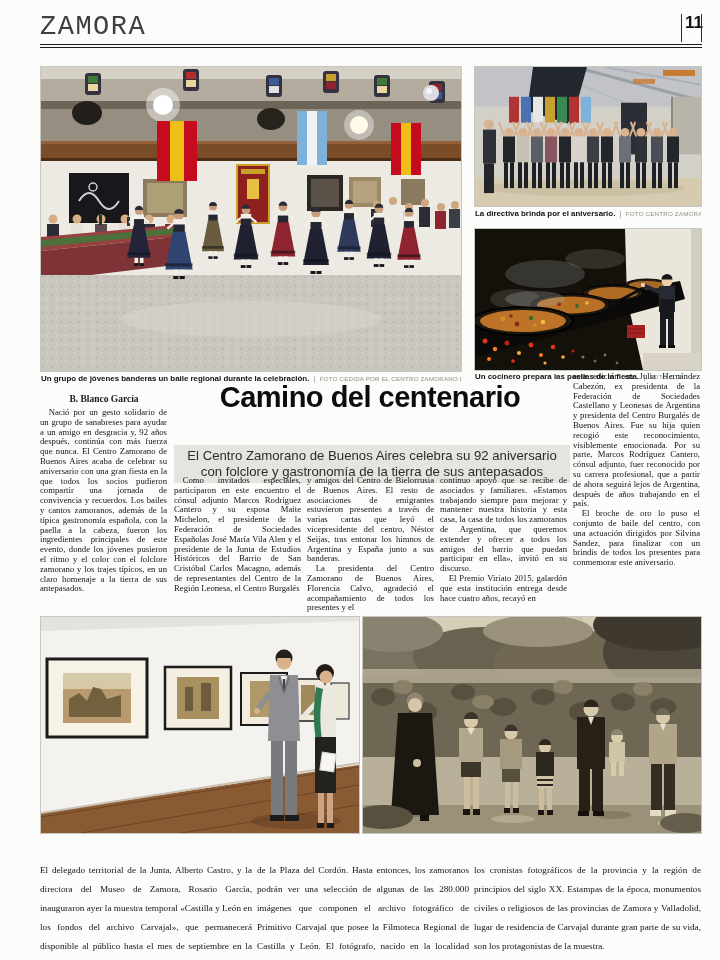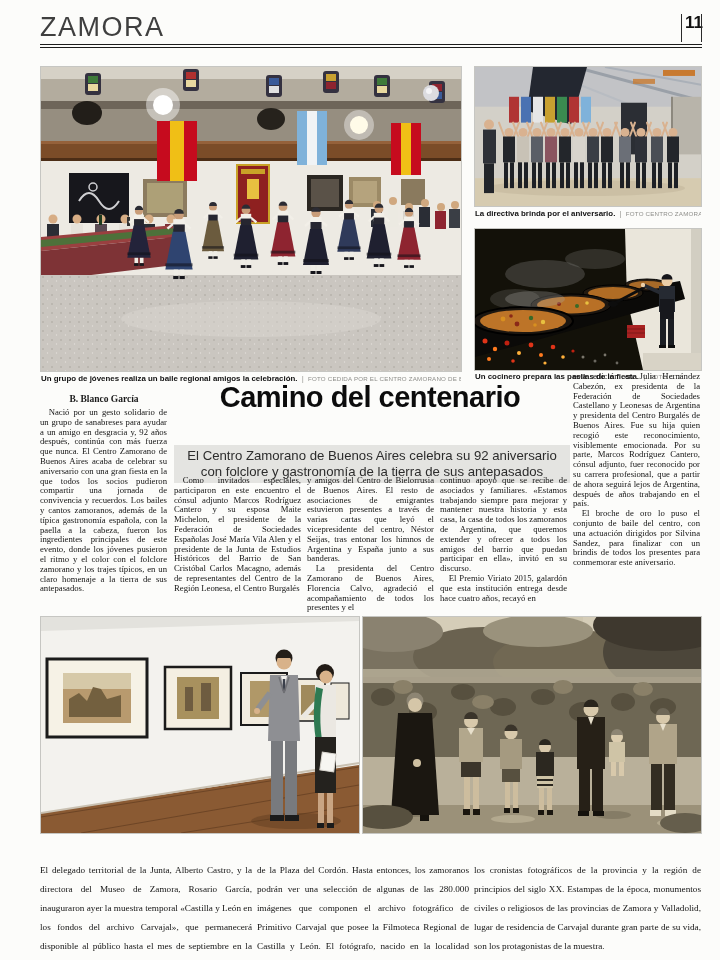--- a/index.html
+++ b/index.html
@@ -1,21 +1,21 @@
 <!DOCTYPE html>
 <html lang="es"><head>
 <meta charset="utf-8">
 <style>
   html,body { margin:0; padding:0; background:#e9e9e7; }
   .page { position:relative; width:720px; height:960px; margin:0 auto; background:#fcfcfa;
           font-family:"Liberation Serif", serif; color:#1a1a1a; overflow:hidden; }
 
   
   .masthead { position:absolute; left:40px; top:12px; font-size:27px; letter-spacing:1.5px;
-              color:#3f3f3f; font-family:Liberation Sans, sans-serif; }
+              color:#3f3f3f; font-family:Liberation Mono, monospace; }
   .hdr-meta { position:absolute; left:420px; top:15px; width:258px; text-align:right; line-height:12px; }
   .hdr-date { font-size:8.8px; font-weight:bold; color:#2e2e2e; letter-spacing:.3px; }
   .hdr-paper { font-size:8px; color:#6e6e6e; letter-spacing:.4px; }
   .hdr-bar { position:absolute; top:14px; width:1px; height:28px; background:#2a2a2a; }
   .hdr-num { position:absolute; left:685px; top:13px; width:16px; text-align:center;
              font-family:"Liberation Sans", sans-serif; font-weight:bold; font-size:17px; color:#111; }
   .top-rule { position:absolute; left:40px; top:44px; width:662px; height:2px;
               border-top:1px solid #1c1c1c; border-bottom:1px solid #1c1c1c; }
 
   
@@ -211,21 +211,21 @@
       <use href="#dcr" transform="translate(172,140) scale(0.85)" style="--sk:#6b5b3e"></use>
       <use href="#dcr" transform="translate(205,143) scale(0.95)" style="--sk:#1f2030"></use>
       <use href="#dcr" transform="translate(242,140) scale(0.95)" style="--sk:#8e2430"></use>
       <use href="#dcr" transform="translate(275,146) scale(1)" style="--sk:#1f2030"></use>
       <use href="#dcr" transform="translate(308,138) scale(0.9)" style="--sk:#2f3a5a"></use>
       <use href="#dcr" transform="translate(338,142) scale(0.95)" style="--sk:#1f2030"></use>
       <use href="#dcr" transform="translate(368,146) scale(0.9)" style="--sk:#8e2430"></use>
     </svg>
   </div>
   <div class="caption" id="cap-main">
-    <span>Un grupo de jóvenes realiza un baile regional amigos la celebración.</span>
+    <span>Un grupo de jóvenes banderas un baile regional durante la celebración.</span>
     <span class="sep">|</span>
     <span class="credit">FOTO CEDIDA POR EL CENTRO ZAMORANO DE BUENOS AIRES</span>
   </div>
 
   <div class="photo" id="ph-toast">
     <svg viewBox="0 0 226 140" preserveAspectRatio="none">
       <rect width="226" height="140" fill="#d3d0c8"></rect>
       <rect width="226" height="40" fill="#c2c3c6"></rect>
       <line x1="100" y1="0" x2="226" y2="34" stroke="#9aa0a8" stroke-width="3"></line>
       <line x1="130" y1="0" x2="226" y2="18" stroke="#aab0b8" stroke-width="2"></line>

